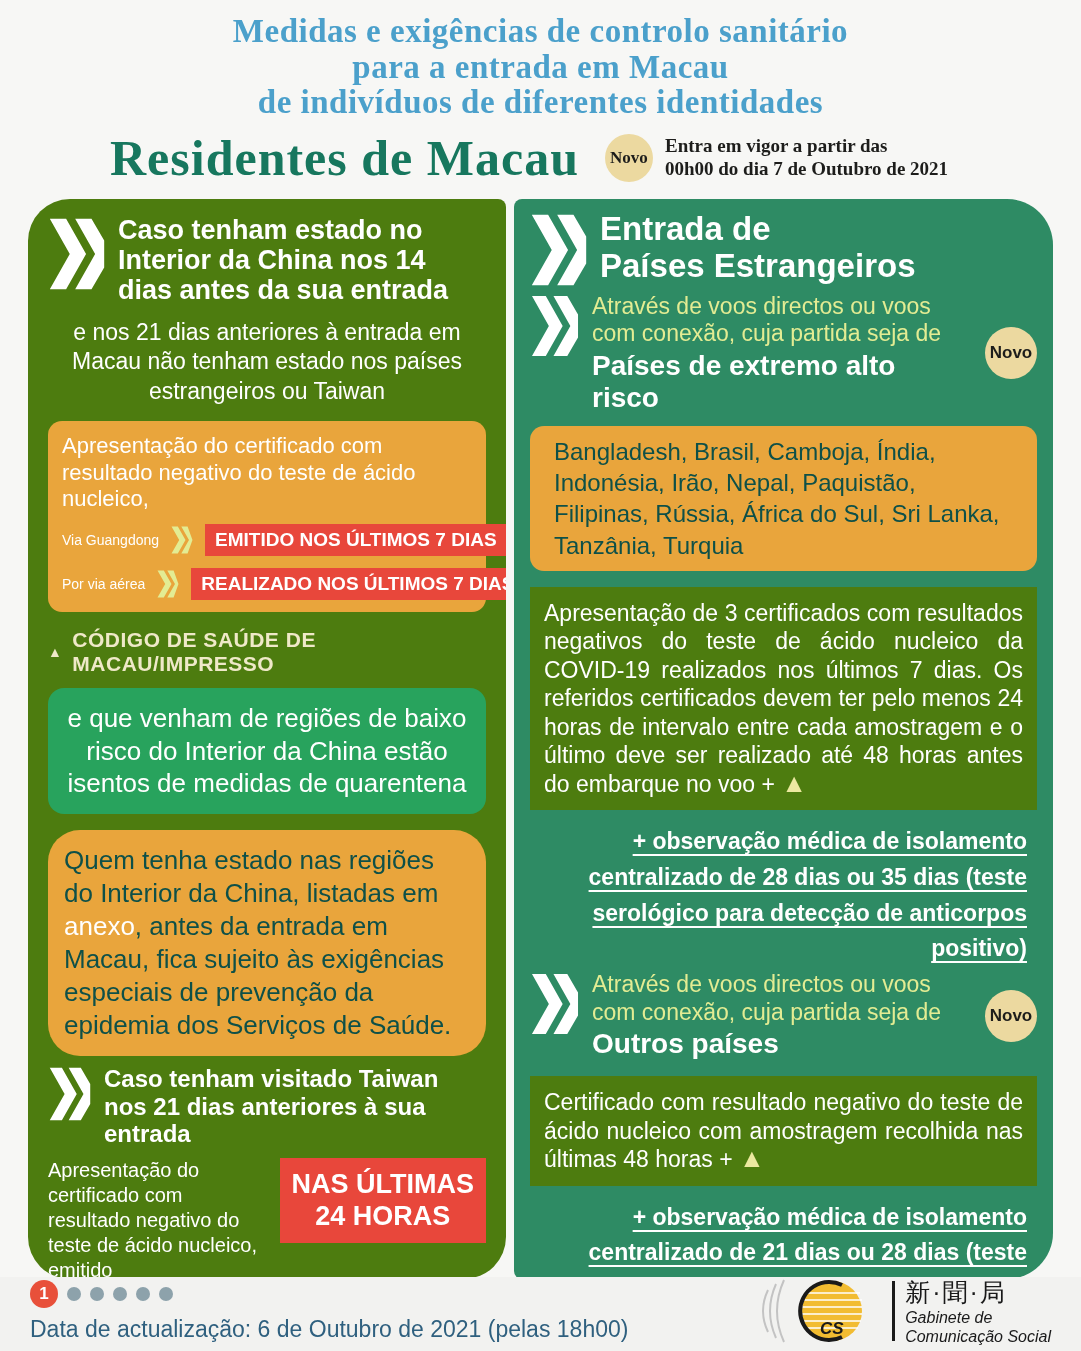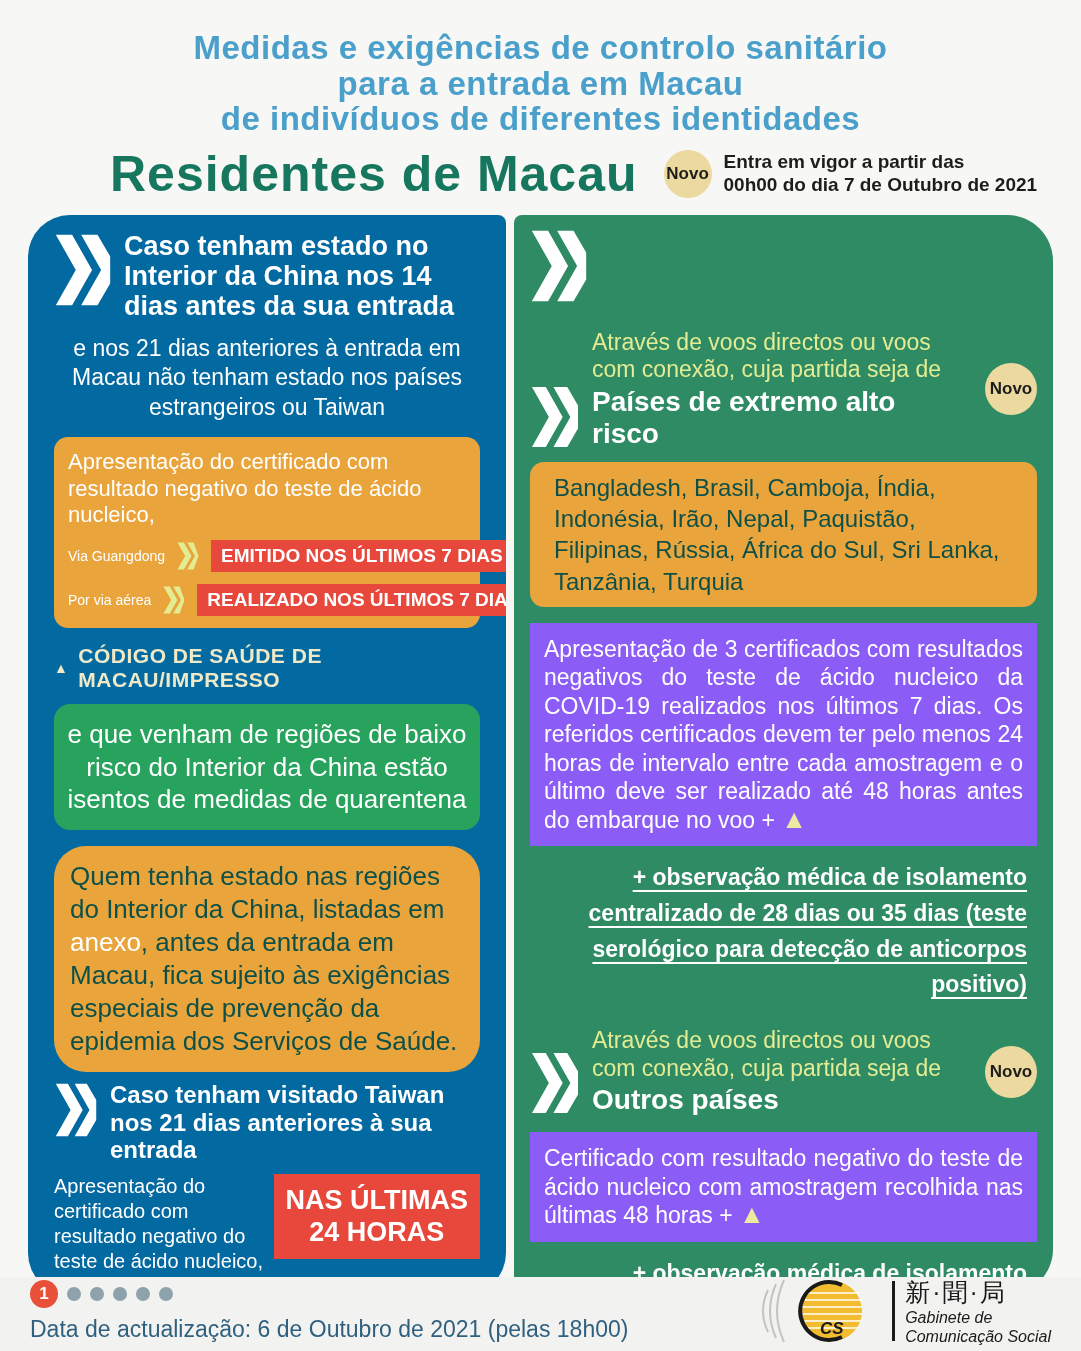--- a/index.html
+++ b/index.html
@@ -1,31 +1,31 @@
 <!DOCTYPE html>
 <html><head>
 <meta charset="utf-8">
 <style>
   * { margin:0; padding:0; box-sizing:border-box; }
   html,body { background:#e9e9e8; }
   body { font-family:"Liberation Sans", sans-serif; }
   .page{ width:1081px; height:1351px; background:#f7f7f5; position:relative; overflow:hidden; margin:0 auto; }
 
   
-  .header{ padding-top:30px; }
+  .header{ padding-top:14px;font-family:Liberation Serif, serif; }
   .title{ text-align:center; color:#4ba0cb; font-weight:bold; font-size:33px; line-height:1.08; letter-spacing:.5px; }
   .subrow{ display:flex; align-items:center; padding-left:110px; margin-top:8px; }
   .subtitle{ color:#17775e; font-weight:bold; font-size:50px; letter-spacing:1px; }
   .novo{ width:48px; height:48px; border-radius:50%; background:#ecd9a0; color:#1d1d1b; font-size:17px; font-weight:bold; display:flex; align-items:center; justify-content:center; margin-left:26px; flex:none; }
   .effective{ margin-left:12px; color:#1d1d1b; font-size:19px; font-weight:bold; line-height:1.2; }
 
   
   .panels{ display:flex; gap:8px; padding:0 28px; margin-top:12px; height:1080px; }
   .panel{ overflow:hidden; }
-  .panel.left{ width:478px; background:#0369a1; border-radius:42px 8px 42px 42px; padding:16px 26px; color:#fff; }
+  .panel.left{ width:478px; background:#4d7c0f; border-radius:42px 8px 42px 42px; padding:16px 20px; color:#fff; }
   .panel.right{ flex:1; background:#2e8b64; border-radius:8px 46px 46px 8px; padding:12px 16px; color:#fff; }
 
   .sec-head{ display:flex; gap:12px; align-items:flex-start; }
   .sec-head .txt{ font-weight:bold; }
   .chev{ flex:none; }
 
   
   .h-china{ font-size:27px; line-height:1.12; }
   .body-center{ text-align:center; font-size:23px; line-height:1.3; margin:12px 2px 14px; }
   .cert-box{ background:#e9a53c; border-radius:14px; padding:12px 14px; }
@@ -40,27 +40,27 @@
   .annex-box{ background:#e9a53c; border-radius:32px; padding:14px 16px; color:#0e5048; font-size:26px; line-height:1.27; }
   .annex-box .link{ color:#fff; }
   .h-small{ font-size:24px; line-height:1.15; }
   .sec-head.mt{ margin-top:9px; margin-bottom:10px; }
   .cert-vs{ display:flex; align-items:flex-start; gap:10px; }
   .cert-vs .lead{ font-size:20px; line-height:1.25; flex:1; }
   .badge-24{ background:#e8473b; color:#fff; font-weight:bold; font-size:27px; line-height:1.2; text-align:center; padding:10px 12px; flex:none; }
 
   
   .h-entry{ font-size:33px; line-height:1.12; }
-  .sub-head{ display:flex; gap:12px; align-items:flex-end; margin-top:24px; }
+  .sub-head{ display:flex; gap:12px; align-items:flex-start; margin-top:4px; }
   .sub-head .lines{ flex:1; }
   .intro-yg{ color:#e3ec93; font-size:23px; line-height:1.2; }
   .sub-title{ color:#fff; font-weight:bold; font-size:28px; margin-top:2px; }
   .novo.sm{ width:52px; height:52px; margin-left:6px; align-self:center; }
   .countries{ background:#e9a53c; border-radius:14px; padding:10px 24px; color:#0e5048; font-size:24px; line-height:1.3; margin-top:12px; }
-  .red-box{ background:#8b5cf6; padding:12px 14px; font-size:23px; line-height:1.24; text-align:justify; margin-top:16px; }
+  .red-box{ background:#4d7c0f; padding:12px 14px; font-size:23px; line-height:1.24; text-align:justify; margin-top:16px; }
   .rnote{ text-align:right; font-size:23px; font-weight:bold; text-decoration:underline; text-underline-offset:5px; line-height:1.55; margin:14px 10px 4px; }
 
   
   .footer{ position:absolute; left:0; right:0; bottom:0; height:74px; background:#f2f2f0; display:flex; align-items:center; justify-content:space-between; padding:0 30px 6px; }
   .f-left{ display:flex; flex-direction:column; gap:8px; }
   .pager{ display:flex; align-items:center; gap:9px; }
   .page-cur{ width:28px; height:28px; border-radius:50%; background:#e8503a; color:#fff; font-weight:bold; font-size:17px; display:flex; align-items:center; justify-content:center; }
   .dot{ width:14px; height:14px; border-radius:50%; background:#8da2ab; display:inline-block; }
   .update{ color:#2f607f; font-size:23px; }
   .logo{ display:flex; align-items:center; gap:10px; }
@@ -150,20 +150,24 @@
 
     </section>
 
     <section class="panel right">
 
       <div class="sec-head">
         <svg class="chev" width="58" height="78" viewBox="0 0 64 86">
           <polygon fill="#fff" points="2,4 20,4 42,43 20,82 2,82 24,43"></polygon>
           <polygon fill="#fff" points="30,4 48,4 62,28 62,58 48,82 30,82 52,43"></polygon>
         </svg>
+        <div class="txt h-entry">
+          <div>Entrada de</div>
+          <div>Países Estrangeiros</div>
+        </div>
       </div>
 
       <div class="sub-head">
         <svg class="chev" width="50" height="66" viewBox="0 0 64 86">
           <polygon fill="#fff" points="2,4 20,4 42,43 20,82 2,82 24,43"></polygon>
           <polygon fill="#fff" points="30,4 48,4 62,28 62,58 48,82 30,82 52,43"></polygon>
         </svg>
         <div class="lines">
           <div class="intro-yg">Através de voos directos ou voos com conexão, cuja partida seja de</div>
           <div class="sub-title">Países de extremo alto risco</div>

